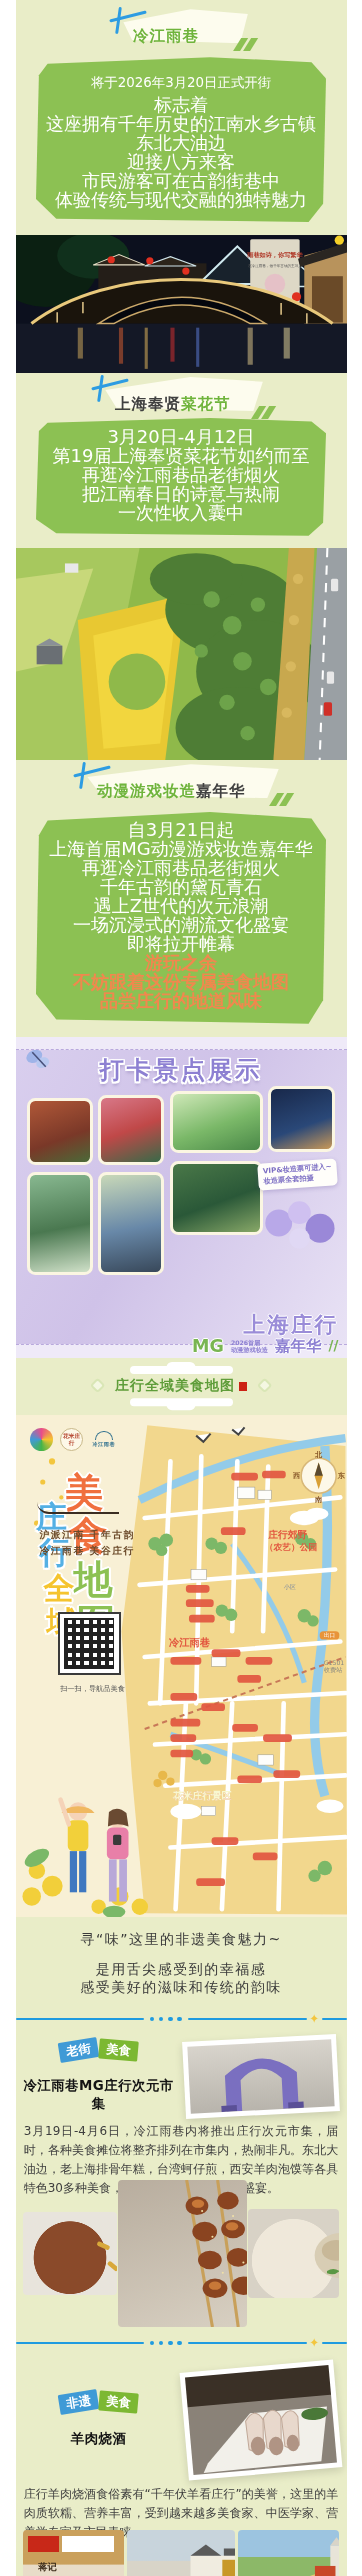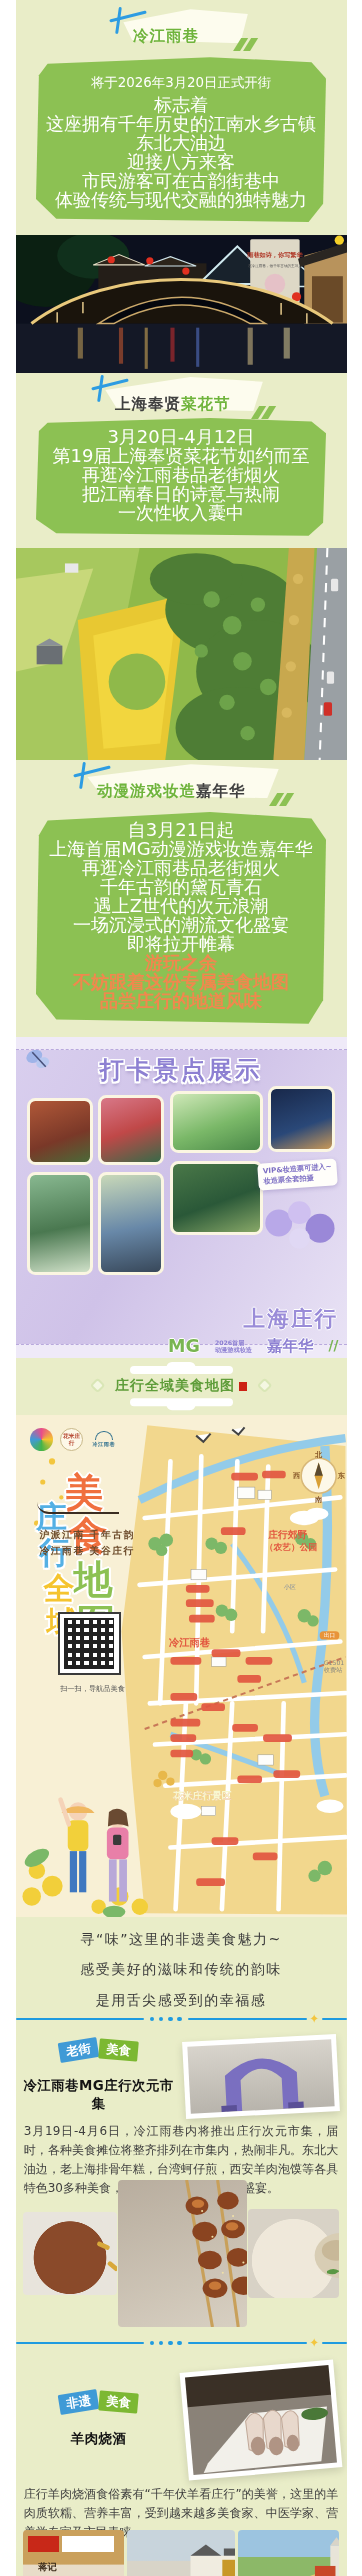--- a/index.html
+++ b/index.html
@@ -70,21 +70,21 @@
   .cl-strip-top{top:0;border-bottom:1.5px dashed #b9a9dd;}
   .cl-strip-bot{bottom:0;border-top:1.5px dashed #b9a9dd;}
   .cl-title{position:absolute;top:17.5px;left:0;right:0;text-align:center;font-size:24px;font-weight:bold;color:#8d80d2;letter-spacing:3.1px;
     text-shadow:1.5px 0 #fff,-1.5px 0 #fff,0 1.5px #fff,0 -1.5px #fff,1.5px 1.5px #fff,-1.5px -1.5px #fff,1.5px -1.5px #fff,-1.5px 1.5px #fff,0 3.6px 3.1px rgba(90,70,140,.35);}
   .cl-card{position:absolute;border:3.1px solid #fbf6e2;border-radius:8.2px;}
   .cl-vip{position:absolute;right:9.3px;top:124px;background:#fffefa;border-radius:5.2px;padding:3.1px 5.2px;transform:rotate(-4deg);
     font-size:7.2px;font-weight:bold;color:#7d6fc4;line-height:10.3px;box-shadow:0 1.5px 4.1px rgba(80,60,140,.25);}
   .cl-logo{position:absolute;right:8.2px;bottom:2px;text-align:right;line-height:1.05;}
   .cl-logo .a{font-size:21.6px;font-weight:bold;color:#9a8cd8;letter-spacing:2.1px;
     text-shadow:1px 0 #fff,-1px 0 #fff,0 1px #fff,0 -1px #fff;}
-  .cl-logo .row{display:flex;align-items:center;justify-content:flex-end;gap:15px;margin-top:7px;}
+  .cl-logo .row{display:flex;align-items:center;justify-content:flex-end;gap:7px;margin-top:1px;}
   .cl-logo .mg{font-size:17.5px;font-weight:bold;color:#79b552;text-shadow:1px 0 #fff,-1px 0 #fff,0 1px #fff,0 -1px #fff;}
   .cl-logo .small{font-size:6.2px;font-weight:bold;color:#8d80d2;text-align:left;line-height:7.7px;}
   .cl-logo .tail{font-size:15.5px;font-weight:bold;color:#8d80d2;text-shadow:1px 0 #fff,-1px 0 #fff,0 1px #fff,0 -1px #fff;}
 
   
   .mapwrap{position:relative;height:502px;background:#f8f0d5;}
   .vt{position:absolute;font-weight:bold;line-height:1;
     text-shadow:2.1px 0 #fff,-2.1px 0 #fff,0 2.1px #fff,0 -2.1px #fff,1.5px 1.5px #fff,-1.5px -1.5px #fff,1.5px -1.5px #fff,-1.5px 1.5px #fff;}
   .vt-o{color:#f0703e;font-size:39px;} .vt-g{color:#8cc153;font-size:39px;}
   .vt-b{color:#54b0e4;font-size:31px;} .vt-y{color:#f5c42f;font-size:31px;}
@@ -485,22 +485,22 @@
       <path d="M180,136 q16,-14 34,2 l4,26 q-22,-8 -40,0 z" fill="#6a4a32"></path>
       <rect x="176" y="166" width="42" height="62" rx="10" fill="#e87fa8"></rect>
       <rect x="180" y="228" width="15" height="82" fill="#b8a8d8"></rect>
       <rect x="200" y="228" width="15" height="82" fill="#b8a8d8"></rect>
       <rect x="188" y="180" width="16" height="20" rx="3" fill="#3a3a3a"></rect>
     </svg>
   </div>
 
   <div class="hand" style="height:90px;padding-top:14.4px;">
     <p style="margin-bottom:12.4px;">寻“味”这里的非遗美食魅力~</p>
+    <p>是用舌尖感受到的幸福感</p>
     <p style="margin-bottom:12.4px;">感受美好的滋味和传统的韵味</p>
-    <p>是用舌尖感受到的幸福感</p>
   </div>
 
   <div class="divider">
     <div class="dv-line" style="flex:0 0 128px;"></div>
     <div class="dv-dots">
         <div class="dv-dot"></div>
         <div class="dv-dot"></div>
         <div class="dv-dot"></div>
         <div class="dv-dot"></div>
       </div>

